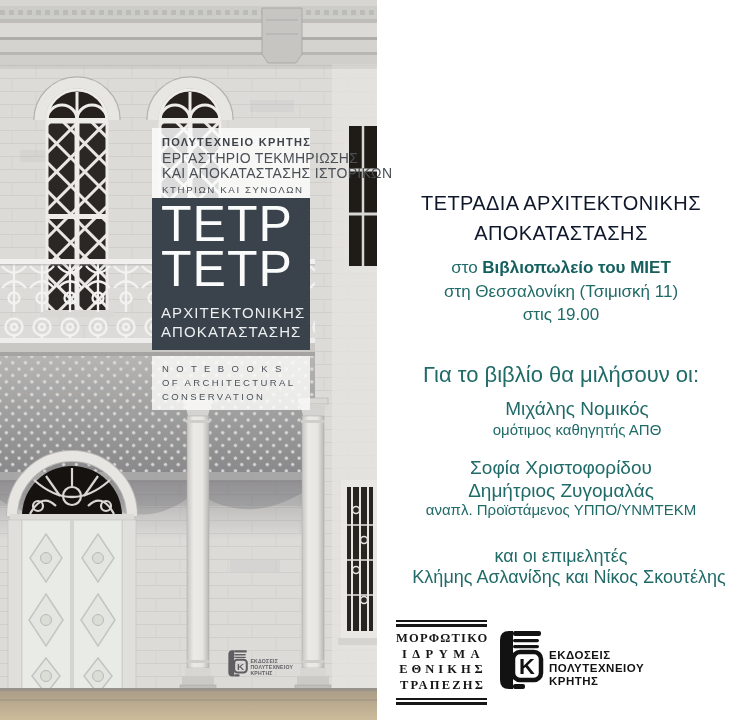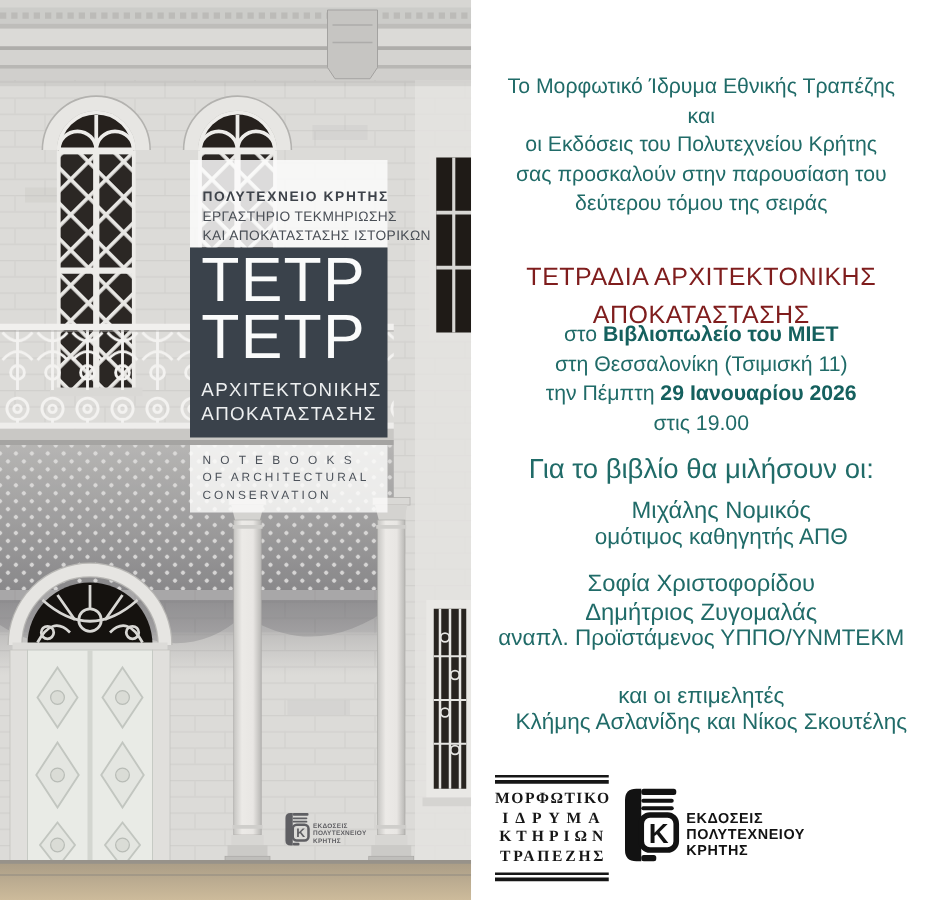--- a/index.html
+++ b/index.html
@@ -7,52 +7,52 @@
   .flyer {
     position:relative; width:745px; height:720px; background:#ffffff;
     font-family:"Liberation Sans", sans-serif; overflow:hidden;
   }
   
   .photo-svg { position:absolute; left:0; top:0; display:block; }
 
   
   .cover-top {
     position:absolute; left:152px; top:128px; width:158px; height:70px;
-    background:rgba(252,252,251,0.85); padding:23px 10px 0 10px; z-index:3;
+    background:rgba(252,252,251,0.85); padding:7px 10px 0 10px; z-index:3;
   }
   .ct-l1 { font-size:11px; font-weight:bold; letter-spacing:1.3px; color:#3e434a; line-height:15.5px; white-space:nowrap; }
-  .ct-l2, .ct-l3 { font-size:11px; letter-spacing:0.3px; color:#4a4f56; line-height:15.5px; white-space:nowrap; }
+  .ct-l2, .ct-l3 { font-size:14px; letter-spacing:0.3px; color:#4a4f56; line-height:15.5px; white-space:nowrap; }
   .ct-l4 { font-size:9.7px; letter-spacing:1.6px; color:#4a4f56; line-height:15.5px; white-space:nowrap; }
   .cover-dark {
     position:absolute; left:152px; top:198px; width:158px; height:152px;
     background:#3a424b; padding:4px 12px 0 9px; z-index:3;
   }
   .cd-big { font-size:50px; line-height:45px; color:#fafbfb; letter-spacing:1px; }
   .cd-sub { font-size:15px; letter-spacing:1.1px; line-height:18.5px; color:#edeff0; }
   .cd-gap { height:12px; }
   .cover-notes {
     position:absolute; left:152px; top:356px; width:158px; height:54px;
     background:rgba(252,252,251,0.8); padding:6px 0 0 10px; z-index:3;
   }
   .note-line { font-size:9.5px; letter-spacing:2.4px; line-height:14px; color:#4c525a; white-space:nowrap; }
 
   
   .panel { position:absolute; left:377px; top:0; width:368px; height:720px; background:#ffffff; }
   .block { position:absolute; left:0; width:100%; text-align:center; color:#206b68; }
   .block div { white-space:nowrap; }
   .b1 { top:57px;  font-size:17px; line-height:23.5px; }
-  .b2 { top:188px; font-size:20px; line-height:30px; letter-spacing:0.4px; color:#7f1d1d;margin-top:19px; }
+  .b2 { top:188px; font-size:20px; line-height:30px; letter-spacing:0.4px; color:#0f172a; }
   .b3 { top:256px; font-size:17px; line-height:23.5px; }
   .b3 b, .b-strong { font-weight:bold; color:#15605e; }
   .b4 { top:363px; font-size:22px; line-height:23px; }
   .b5 { top:396px;padding-left:32px; }
   .b6 { top:457px; }
   .b7 { top:548px; }
   .name  { font-size:19px; line-height:25px; }
-  .title { font-size:18px; line-height:17px; }
+  .title { font-size:15px; line-height:17px; }
   .b6 .name  { line-height:22.5px; }
   .b6 .title { line-height:16.5px; }
   .ed-intro { font-size:18px; line-height:17px; }
   .ed-names { font-size:18px; line-height:24px;margin-left:16px; }
 
   
   .miet {
     position:absolute; left:396px; top:620px; width:91px; color:#161616;
     font-family:"Liberation Serif", serif; text-align:center; z-index:3;
   }
@@ -308,37 +308,29 @@
     </svg>
     <div class="pub-text">
       <div>ΕΚΔΟΣΕΙΣ</div>
       <div>ΠΟΛΥΤΕΧΝΕΙΟΥ</div>
       <div>ΚΡΗΤΗΣ</div>
     </div>
   </div>
 
   <div class="panel">
 
-    <div class="block b1">
-      <div>Το Μορφωτικό Ίδρυμα Εθνικής Τραπέζης</div>
-      <div>και</div>
-      <div>οι Εκδόσεις του Πολυτεχνείου Κρήτης</div>
-      <div>σας προσκαλούν στην παρουσίαση του</div>
-      <div>δεύτερου τόμου της σειράς</div>
-    </div>
 
     <div class="block b2">
       <div>ΤΕΤΡΑΔΙΑ ΑΡΧΙΤΕΚΤΟΝΙΚΗΣ</div>
       <div>ΑΠΟΚΑΤΑΣΤΑΣΗΣ</div>
     </div>
 
     <div class="block b3">
       <div><span>στο </span><span class="b-strong">Βιβλιοπωλείο του ΜΙΕΤ</span></div>
       <div>στη Θεσσαλονίκη (Τσιμισκή 11)</div>
-      <div><span>την Πέμπτη </span><span class="b-strong">29 Ιανουαρίου 2026</span></div>
       <div>στις 19.00</div>
     </div>
 
     <div class="block b4">
       <div>Για το βιβλίο θα μιλήσουν οι:</div>
     </div>
 
     <div class="block b5">
       <div class="name">Μιχάλης Νομικός</div>
       <div class="title">ομότιμος καθηγητής ΑΠΘ</div>
@@ -357,21 +349,21 @@
   </div>
 
   <div class="miet">
     <div class="top-rules">
         <div class="rule-thin"></div>
         <div class="rule-thick"></div>
       </div>
     <div class="miet-text">
       <div class="miet-line">ΜΟΡΦΩΤΙΚΟ</div>
       <div class="miet-line">ΙΔΡΥΜΑ</div>
-      <div class="miet-line">ΚΤΗΡΙΩΝ</div>
+      <div class="miet-line">ΕΘΝΙΚΗΣ</div>
       <div class="miet-line">ΤΡΑΠΕΖΗΣ</div>
     </div>
     <div class="bot-rules">
         <div class="rule-thin"></div>
         <div class="rule-thick"></div>
       </div>
   </div>
 
   <div class="pub-logo">
     <svg width="47" height="64" viewBox="0 0 47 64">

